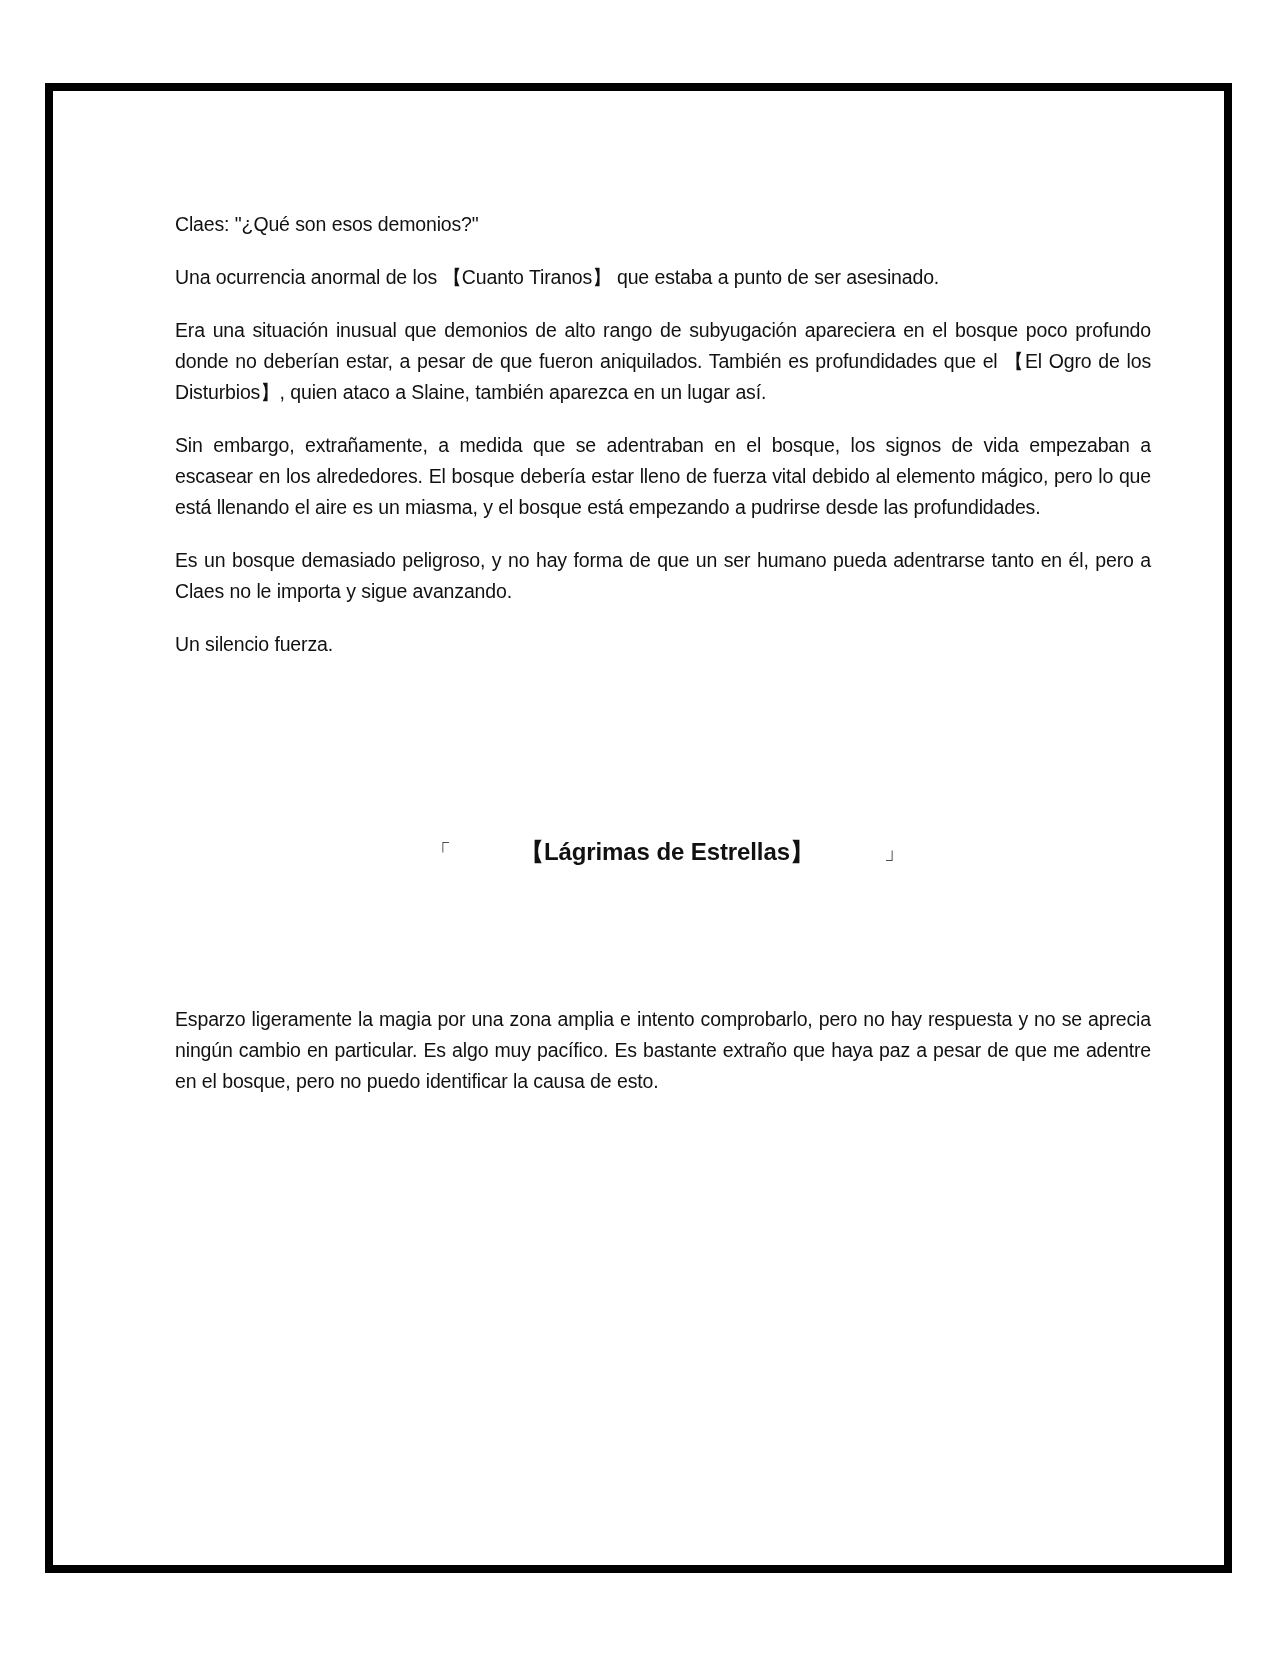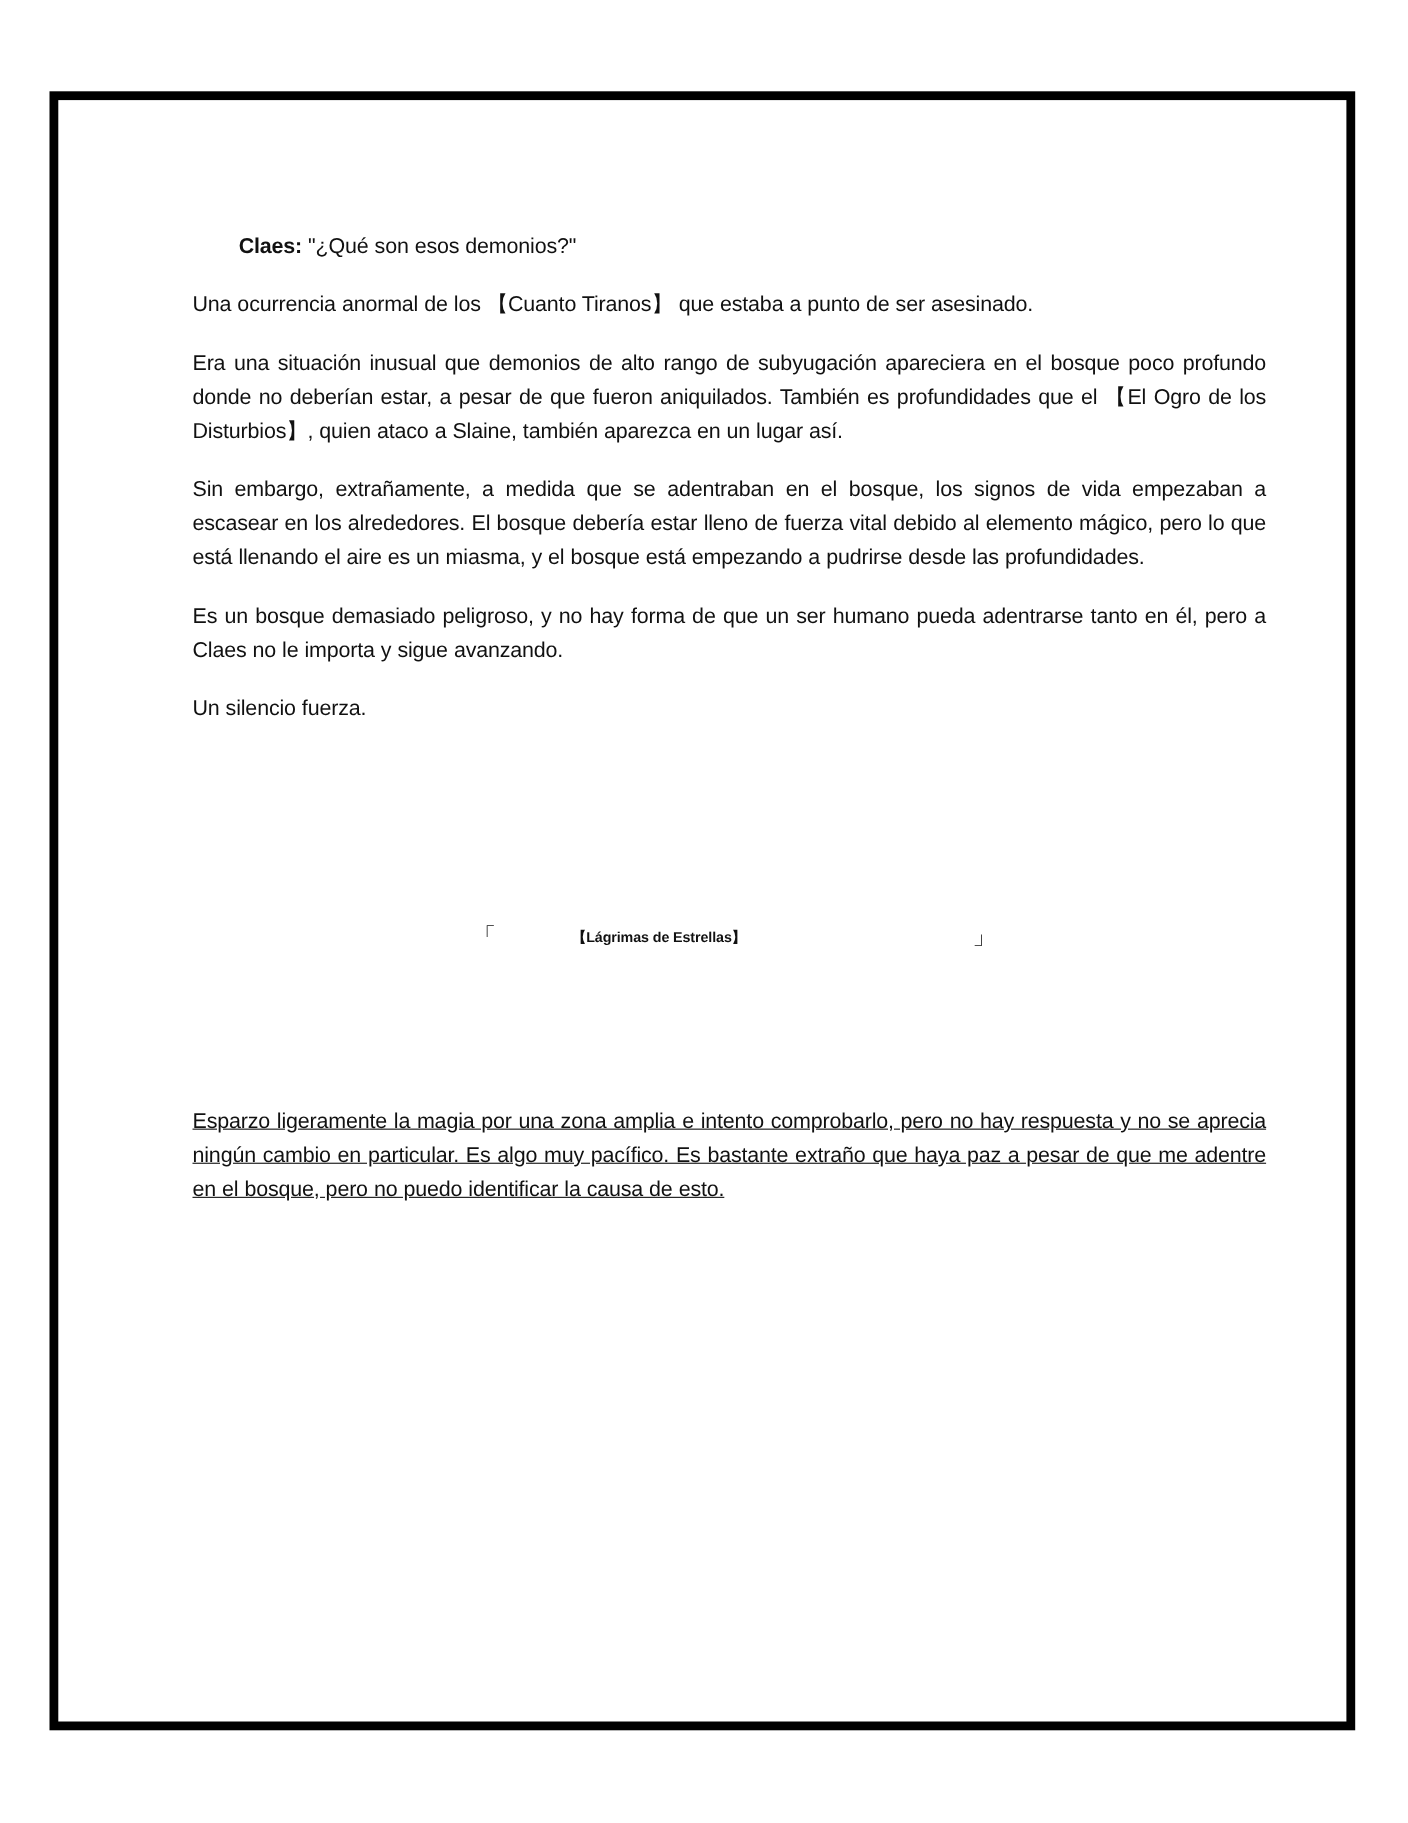--- a/index.html
+++ b/index.html
@@ -48,29 +48,28 @@
     margin: 0 0 22px 0;
     text-align: justify;
     text-justify: inter-word;
     font-size: 19.5px;
     line-height: 31px;
     color: #111111;
     letter-spacing: -0.15px;
     font-stretch: condensed;
     word-spacing: 0.2px;
   }
-  .para:last-child { margin-bottom: 15px; text-decoration: underline; }
+  .para:last-child { margin-bottom: 15px; }
 
   .para.tight {
     text-align: left;
   }
 
   .speaker {
-    font-weight: 700;
-    margin-left: 42px;
+    font-weight: 400;
   }
 
   
   #skill-gap-top { height: 150px; }
   #skill-gap-bottom { height: 132px; }
 
   
   #skill-line {
     position: relative;
     height: 40px;
@@ -84,21 +83,21 @@
     top: 0;
     font-size: 21px;
     font-weight: 500;
     color: #111111;
   }
   #skill-name {
     position: absolute;
     left: 345px;
     top: 0;
     font-weight: 700;
-    font-size: 13px;
+    font-size: 24px;
     letter-spacing: -0.1px;
     white-space: nowrap;
     color: #111111;
     text-align: right;
   }
   #skill-close-bracket {
     position: absolute;
     left: 709px;
     top: 0;
     font-size: 21px;

